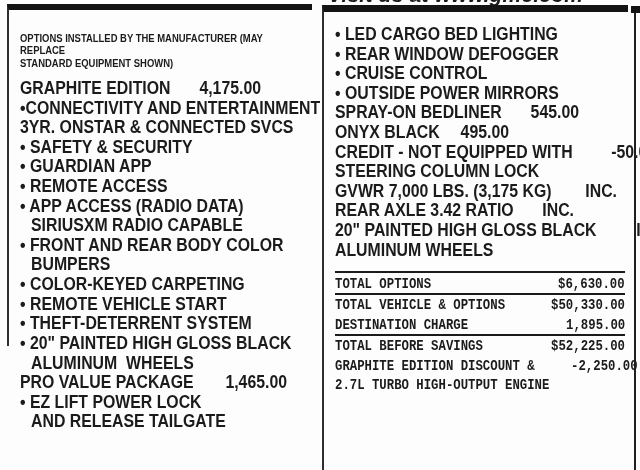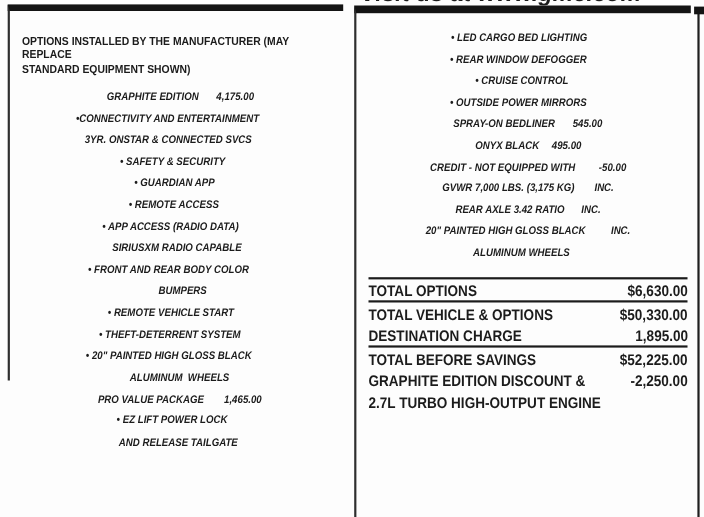--- a/index.html
+++ b/index.html
@@ -19,40 +19,40 @@
   }
   .box-title{
     margin-top:9px;font-size:10.5px;font-weight:700;line-height:12.5px;
     letter-spacing:0;white-space:pre-line;
   }
   .box-title .inner{display:inline-block;transform:scaleX(.9);transform-origin:0 0;white-space:pre-line;width:111%;}
   #left-list{margin-top:11px;}
 
   
   .row{
-    display:flex;justify-content:center;align-items:flex-start;
-    height:19.62px;font-size:10px;font-weight:700;line-height:17px;font-style:italic;
+    display:flex;justify-content:flex-start;align-items:flex-start;
+    height:19.62px;font-size:18px;font-weight:700;line-height:17px;
   }
   .lbl{display:inline-block;transform:scaleX(.88);transform-origin:0 50%;white-space:pre;}
   .price{display:inline-block;transform:scaleX(.88);transform-origin:100% 50%;white-space:pre;}
   .row.indent .lbl{margin-left:11px;}
 
   
   #right-panel{
     left:322px;top:5px;width:306px;height:465px;
     border-top:7px solid #141414;border-left:2px solid #2e2e2e;
     padding:0 3px 0 11px;
   }
   #right-list{margin-top:14px;}
 
   
   #totals{margin-top:10px;border-top:2.5px solid #1b1b1b;}
   .trow{
     display:flex;justify-content:space-between;align-items:flex-start;
-    height:16.9px;padding-top:2.6px;font-size:14px;font-weight:700;line-height:16px;
+    height:16.9px;padding-top:2.6px;font-size:14px;font-weight:700;line-height:16px;font-family:Liberation Mono, monospace;
   }
   .trow.rule{border-bottom:2px solid #1b1b1b;}
 
   
   #clip-head{position:absolute;left:322px;top:0;width:306px;height:5px;overflow:hidden;}
   #clip-head .t{
     position:absolute;left:6px;top:-17px;font-size:21px;font-weight:700;
     font-style:italic;letter-spacing:.2px;white-space:pre;
   }
 
@@ -107,20 +107,24 @@
   </div>
       <div class="row">
     <span class="lbl">• FRONT AND REAR BODY COLOR</span>
     <span class="price"></span>
   </div>
       <div class="row indent">
     <span class="lbl">BUMPERS</span>
     <span class="price"></span>
   </div>
       <div class="row">
+    <span class="lbl">• COLOR-KEYED CARPETING</span>
+    <span class="price"></span>
+  </div>
+      <div class="row">
     <span class="lbl">• REMOTE VEHICLE START</span>
     <span class="price"></span>
   </div>
       <div class="row">
     <span class="lbl">• THEFT-DETERRENT SYSTEM</span>
     <span class="price"></span>
   </div>
       <div class="row">
     <span class="lbl">• 20" PAINTED HIGH GLOSS BLACK</span>
     <span class="price"></span>
@@ -166,20 +170,24 @@
     <span class="lbl">SPRAY-ON BEDLINER</span>
     <span class="price">545.00</span>
   </div>
       <div class="row">
     <span class="lbl">ONYX BLACK</span>
     <span class="price">495.00</span>
   </div>
       <div class="row">
     <span class="lbl">CREDIT - NOT EQUIPPED WITH</span>
     <span class="price">-50.00</span>
+  </div>
+      <div class="row">
+    <span class="lbl">STEERING COLUMN LOCK</span>
+    <span class="price"></span>
   </div>
       <div class="row">
     <span class="lbl">GVWR 7,000 LBS. (3,175 KG)</span>
     <span class="price">INC.</span>
   </div>
       <div class="row">
     <span class="lbl">REAR AXLE 3.42 RATIO</span>
     <span class="price">INC.</span>
   </div>
       <div class="row">

